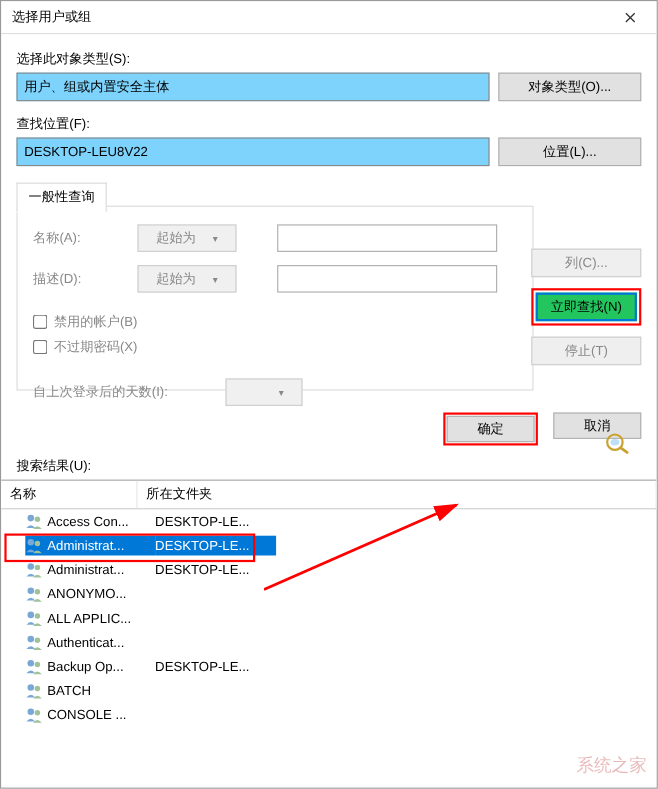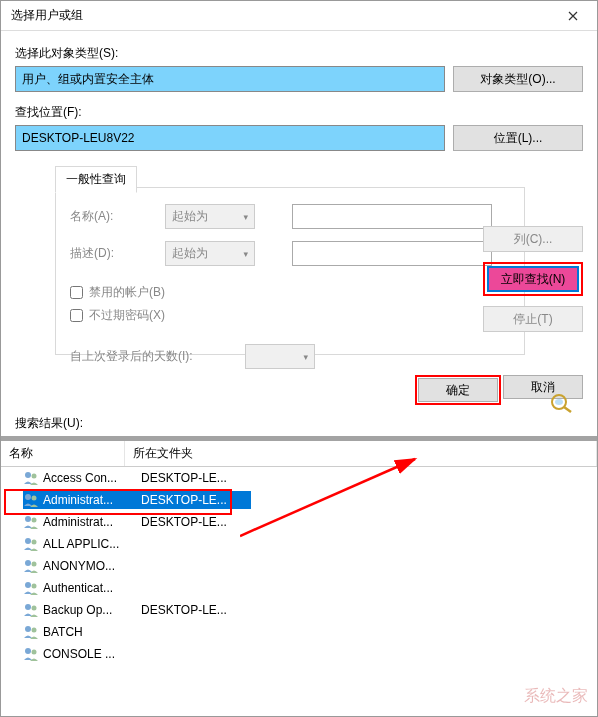--- a/index.html
+++ b/index.html
@@ -12,33 +12,33 @@
     .section { margin-bottom: 12px; }
     .section-label { margin-bottom: 4px; }
     .display-box { border: 1px solid #888; background: #7dd3fc; height: 26px; padding: 4px 6px; display: flex; align-items: center; width: 430px; }
     .row { display: flex; gap: 8px; align-items: flex-end; }
     .btn { border: 1px solid #adadad; background: #e1e1e1; height: 26px; min-width: 130px; padding: 0 8px; cursor: default; text-align: center; }
     .tab-container { border: 1px solid #d9d9d9; margin-bottom: 12px; position: relative; }
     .tab { position: absolute; top: -22px; left: -1px; background: #fff; border: 1px solid #d9d9d9; border-bottom: 1px solid #fff; padding: 4px 10px; }
     .tab-body { padding: 16px 14px 14px 14px; }
     .frow { display: flex; align-items: center; margin-bottom: 12px; gap: 25px; }
     .frow .flabel { width: 70px; color: #888; }
-    .combo { width: 90px; height: 25px; border: 1px solid #ccc; background: #f0f0f0; display: flex; align-items: center; justify-content: space-between; padding: 0 6px; color: #888; margin-right: 12px; }
+    .combo { width: 90px; height: 25px; border: 1px solid #ccc; background: #f0f0f0; display: flex; align-items: center; justify-content: space-between; padding: 0 16px; color: #888; margin-right: 12px; }
     .combo .arrow { font-size: 9px; color: #888; }
     .textinput { flex: 0 0 200px; height: 25px; border: 1px solid #aaa; background: #fff; }
     .cbrow { display: flex; align-items: center; margin-bottom: 6px; color: #888; }
     .cbrow input { margin-right: 6px; }
     .right-col { position: absolute; right: 14px; top: 195px; width: 100px; display: flex; flex-direction: column; gap: 10px; }
-    .side-btn { border: 1px solid #adadad; background: #ec4899; height: 26px; text-align: center; display: flex; align-items: center; justify-content: center; }
+    .side-btn { border: 1px solid #adadad; background: #22c55e; height: 26px; text-align: center; display: flex; align-items: center; justify-content: center; }
     .side-btn.disabled { color: #888; border-color: #ccc; background: #efefef; }
-    .footer-btns { display: flex; justify-content: flex-end; gap: 2px; padding: 8px 14px 10px 14px; }
+    .footer-btns { display: flex; justify-content: flex-end; gap: 14px; padding: 8px 14px 10px 14px; }
     .ok-wrap { border: 2px solid #f00; padding: 1px; }
     .footer-btn { border: 1px solid #adadad; background: #e1e1e1; height: 24px; width: 80px; display: flex; align-items: center; justify-content: center; }
     .results-label { padding: 0 14px 4px 14px; }
-    .table-head { display: flex; border-top: 5px solid #a3a3a3; border-bottom: 1px solid #ccc; background: #fff; }
+    .table-head { display: flex; border-top: 1px solid #a3a3a3; border-bottom: 1px solid #ccc; background: #fff; }
     .th { padding: 4px 8px; border-right: 1px solid #e5e5e5; }
     .th.col1 { width: 124px; }
     .th.col2 { flex: 1; }
     .table-body { flex: 1; overflow-y: auto; border-top: none; }
     .tr { display: flex; align-items: center; height: 22px; padding-left: 22px; }
     .tr.sel { position: relative; }
     .tr.sel::before { content: ""; position: absolute; left: 3px; top: 0; width: 224px; height: 22px; border: 2px solid #f00; pointer-events: none; }
     .tr.sel .td { background: #0078d7; color: #fff; }
     .td { display: flex; align-items: center; height: 18px; }
     .td.col1 { width: 118px; overflow: hidden; white-space: nowrap; }
@@ -78,21 +78,21 @@
     <div class="section-label">查找位置(F):</div>
     <div class="row">
       <div class="display-box">
         <span>DESKTOP-LEU8V22</span>
       </div>
       <button class="btn">位置(L)...</button>
     </div>
   </div>
 
   <div style="height:24px;"></div>
-  <div class="tab-container" style="width:470px; height:168px;margin-left:40px;">
+  <div class="tab-container" style="width:470px; height:168px;">
     <div class="tab">一般性查询</div>
     <div class="tab-body">
       <div class="frow">
         <div class="flabel">名称(A):</div>
         <div class="combo">
           <span>起始为</span>
           <span class="arrow">▾</span>
         </div>
         <input class="textinput" type="text" style="">
       </div>
@@ -206,48 +206,48 @@
       </div>
     </div>
     <div class="tr">
       <div class="td col1">
         <svg class="uicon" viewBox="0 0 16 16">
           <circle cx="5" cy="5" r="3" fill="#7aa8d6"></circle>
           <path d="M1 14 Q5 9 9 14" fill="#7aa8d6"></path>
           <circle cx="11" cy="6" r="2.5" fill="#9fc29b"></circle>
           <path d="M7 15 Q11 10 15 15" fill="#9fc29b"></path>
         </svg>
+        <span>ANONYMO...</span>
+      </div>
+      <div class="td col2">
+        <span></span>
+      </div>
+    </div>
+    <div class="tr">
+      <div class="td col1">
+        <svg class="uicon" viewBox="0 0 16 16">
+          <circle cx="5" cy="5" r="3" fill="#7aa8d6"></circle>
+          <path d="M1 14 Q5 9 9 14" fill="#7aa8d6"></path>
+          <circle cx="11" cy="6" r="2.5" fill="#9fc29b"></circle>
+          <path d="M7 15 Q11 10 15 15" fill="#9fc29b"></path>
+        </svg>
         <span>ALL APPLIC...</span>
       </div>
       <div class="td col2">
         <span></span>
       </div>
     </div>
     <div class="tr">
       <div class="td col1">
         <svg class="uicon" viewBox="0 0 16 16">
           <circle cx="5" cy="5" r="3" fill="#7aa8d6"></circle>
           <path d="M1 14 Q5 9 9 14" fill="#7aa8d6"></path>
           <circle cx="11" cy="6" r="2.5" fill="#9fc29b"></circle>
           <path d="M7 15 Q11 10 15 15" fill="#9fc29b"></path>
         </svg>
-        <span>ANONYMO...</span>
-      </div>
-      <div class="td col2">
-        <span></span>
-      </div>
-    </div>
-    <div class="tr">
-      <div class="td col1">
-        <svg class="uicon" viewBox="0 0 16 16">
-          <circle cx="5" cy="5" r="3" fill="#7aa8d6"></circle>
-          <path d="M1 14 Q5 9 9 14" fill="#7aa8d6"></path>
-          <circle cx="11" cy="6" r="2.5" fill="#9fc29b"></circle>
-          <path d="M7 15 Q11 10 15 15" fill="#9fc29b"></path>
-        </svg>
         <span>Authenticat...</span>
       </div>
       <div class="td col2">
         <span></span>
       </div>
     </div>
     <div class="tr">
       <div class="td col1">
         <svg class="uicon" viewBox="0 0 16 16">
           <circle cx="5" cy="5" r="3" fill="#7aa8d6"></circle>

